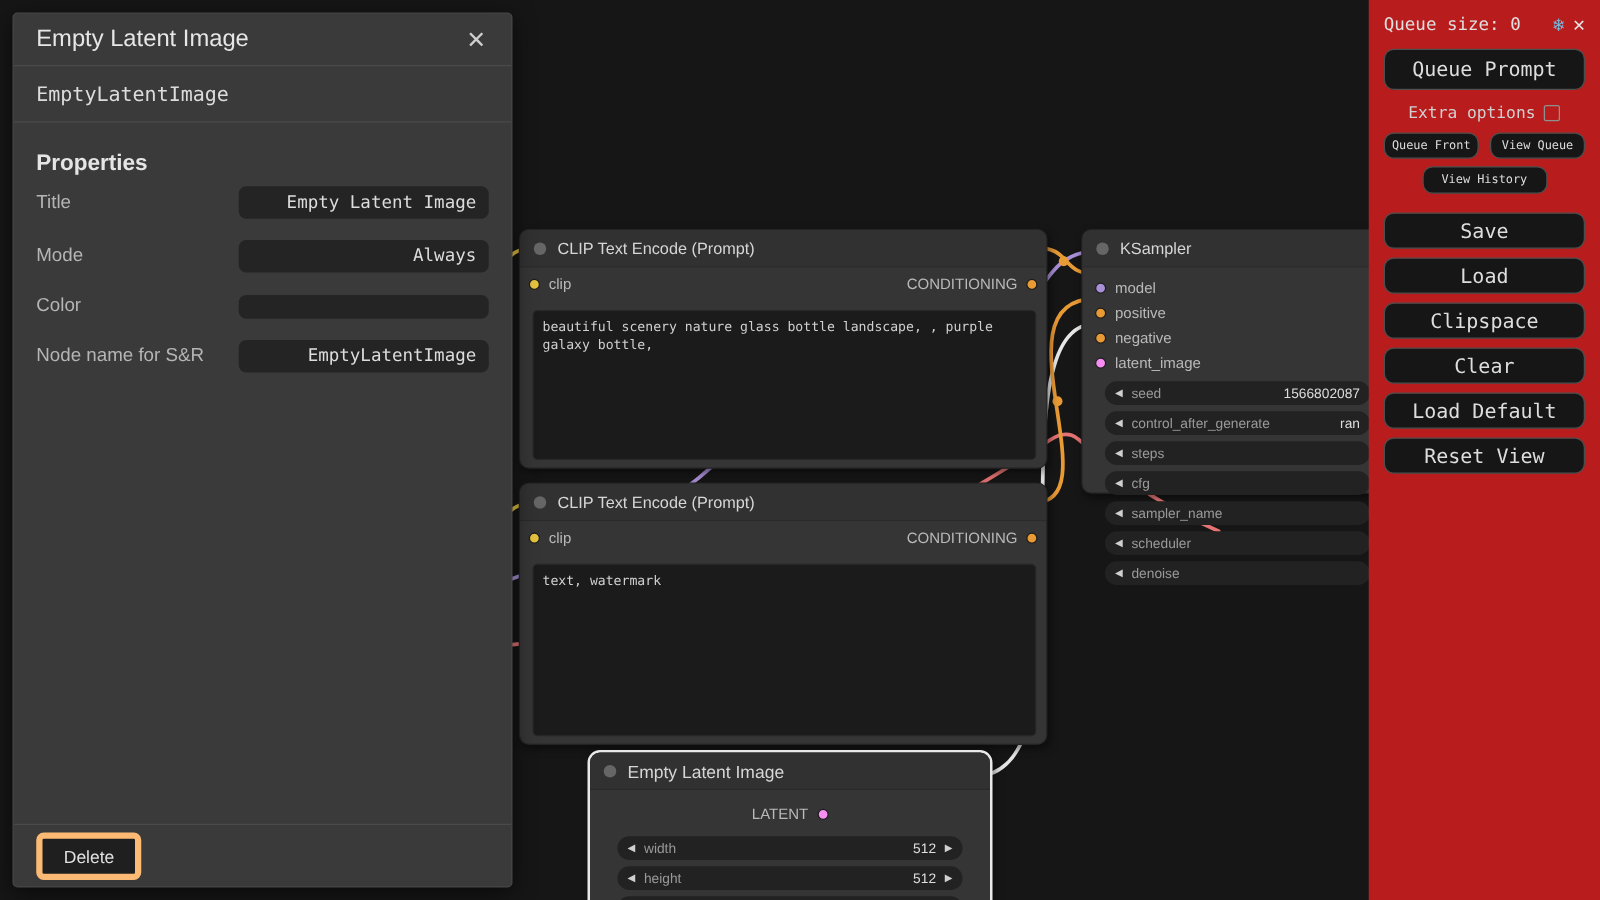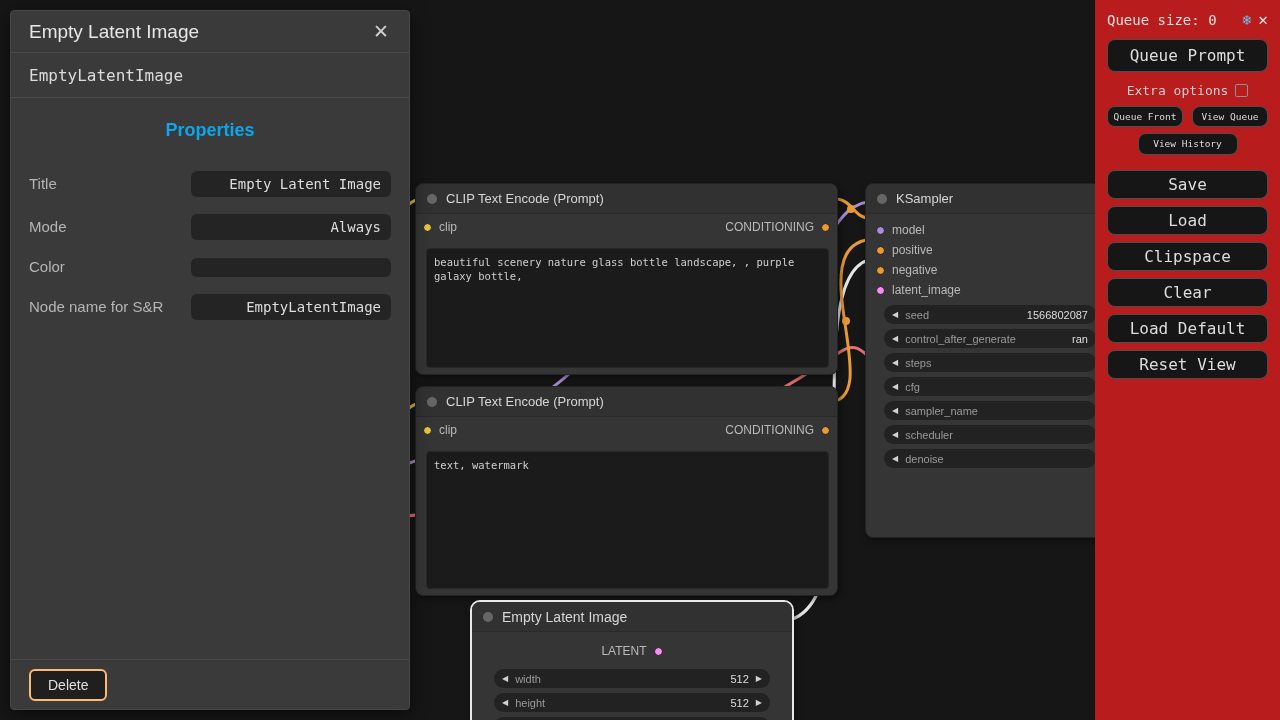--- a/index.html
+++ b/index.html
@@ -51,21 +51,21 @@
     background: #222; border-radius: 10px;
     margin: 5px 18px 0; padding: 0 8px;
     font-size: 11px; cursor: pointer;
   }
   .arr { color: #d0d0d0; font-size: 8px; line-height: 1; }
   .w-name { color: #9a9a9a; white-space: nowrap; }
   .w-value { color: #ddd; margin-left: auto; white-space: nowrap; }
 
   #node-clip-top    { left: 415px; top: 155px; width: 423px; height: 192px; }
   #node-clip-bottom { left: 415px; top: 358px; width: 423px; height: 210px; }
-  #node-ksampler    { left: 865px; top: 155px; width: 250px; height: 355px; }
+  #node-ksampler    { left: 865px; top: 155px; width: 250px; height: 212px; }
   #node-empty-latent{
     left: 470px; top: 572px; width: 324px; height: 146px;
     border: 2px solid #e9e9e9; border-radius: 10px; z-index: 6;
   }
   #node-empty-latent .node-header { border-radius: 8px 8px 0 0; }
   #node-empty-latent .node-title { font-size: 14px; }
   #node-empty-latent .body-pad { padding-top: 6px; }
   #node-empty-latent .widget { margin: 5px 22px 0; }
 
   .ks-inputs { padding-top: 6px; }
@@ -76,35 +76,35 @@
   #props-dialog {
     position: absolute; left: 10px; top: 10px; width: 400px; height: 700px;
     background: #3a3a3a; border: 1px solid #474747; border-radius: 4px;
     z-index: 20; color: #ddd; box-shadow: 0 4px 18px rgba(0,0,0,.55);
   }
   .dlg-header { height: 42px; display: flex; align-items: center; padding: 0 14px 0 18px; border-bottom: 1px solid #4a4a4a; }
   .dlg-title { flex: 1; font-size: 19px; color: #e6e6e6; }
   .dlg-close { font-size: 19px; color: #cfcfcf; cursor: pointer; padding: 2px 6px; }
   .dlg-subtitle { height: 45px; display: flex; align-items: center; padding: 0 18px; font-family: "DejaVu Sans Mono", monospace; font-size: 16px; color: #dcdcdc; border-bottom: 1px solid #4a4a4a; }
   .dlg-body { padding: 14px 18px 0; }
-  .dlg-section-title { font-size: 18px; font-weight: bold; color: #0ea5e9; margin: 8px 0 30px; text-align: center; }
+  .dlg-section-title { font-size: 18px; font-weight: bold; color: #e5e5e5; margin: 8px 0 8px; }
   .field-row { display: flex; align-items: center; justify-content: space-between; margin-bottom: 17px; }
   .field-label { width: 148px; font-size: 15px; color: #b5b5b5; line-height: 1.35; }
   .field-input {
     width: 200px; height: 26px; background: #242424; border: none; border-radius: 6px;
     color: #ddd; font-family: "DejaVu Sans Mono", monospace; font-size: 14px;
     text-align: right; padding: 0 10px; outline: none;
   }
   .field-input.short { height: 19px; }
   .dlg-footer {
     position: absolute; left: 0; right: 0; bottom: 0; height: 50px;
     border-top: 1px solid #4a4a4a; display: flex; align-items: center; padding: 0 18px;
   }
   #delete-btn {
-    background: #1f1f1f; border: 2px solid #fdba74; border-radius: 6px;
+    background: #1f1f1f; border: 5px solid #fdba74; border-radius: 6px;
     color: #e0e0e0; font-size: 14px; font-family: "Liberation Sans", sans-serif;
     padding: 6px 17px; cursor: pointer;
   }
 
   
   #comfy-menu {
     position: absolute; right: 0; top: 0; width: 185px; height: 720px;
     background: #b91c1c; z-index: 20; padding: 10px 12px;
     font-family: "DejaVu Sans Mono", monospace; color: #ddd;
   }

